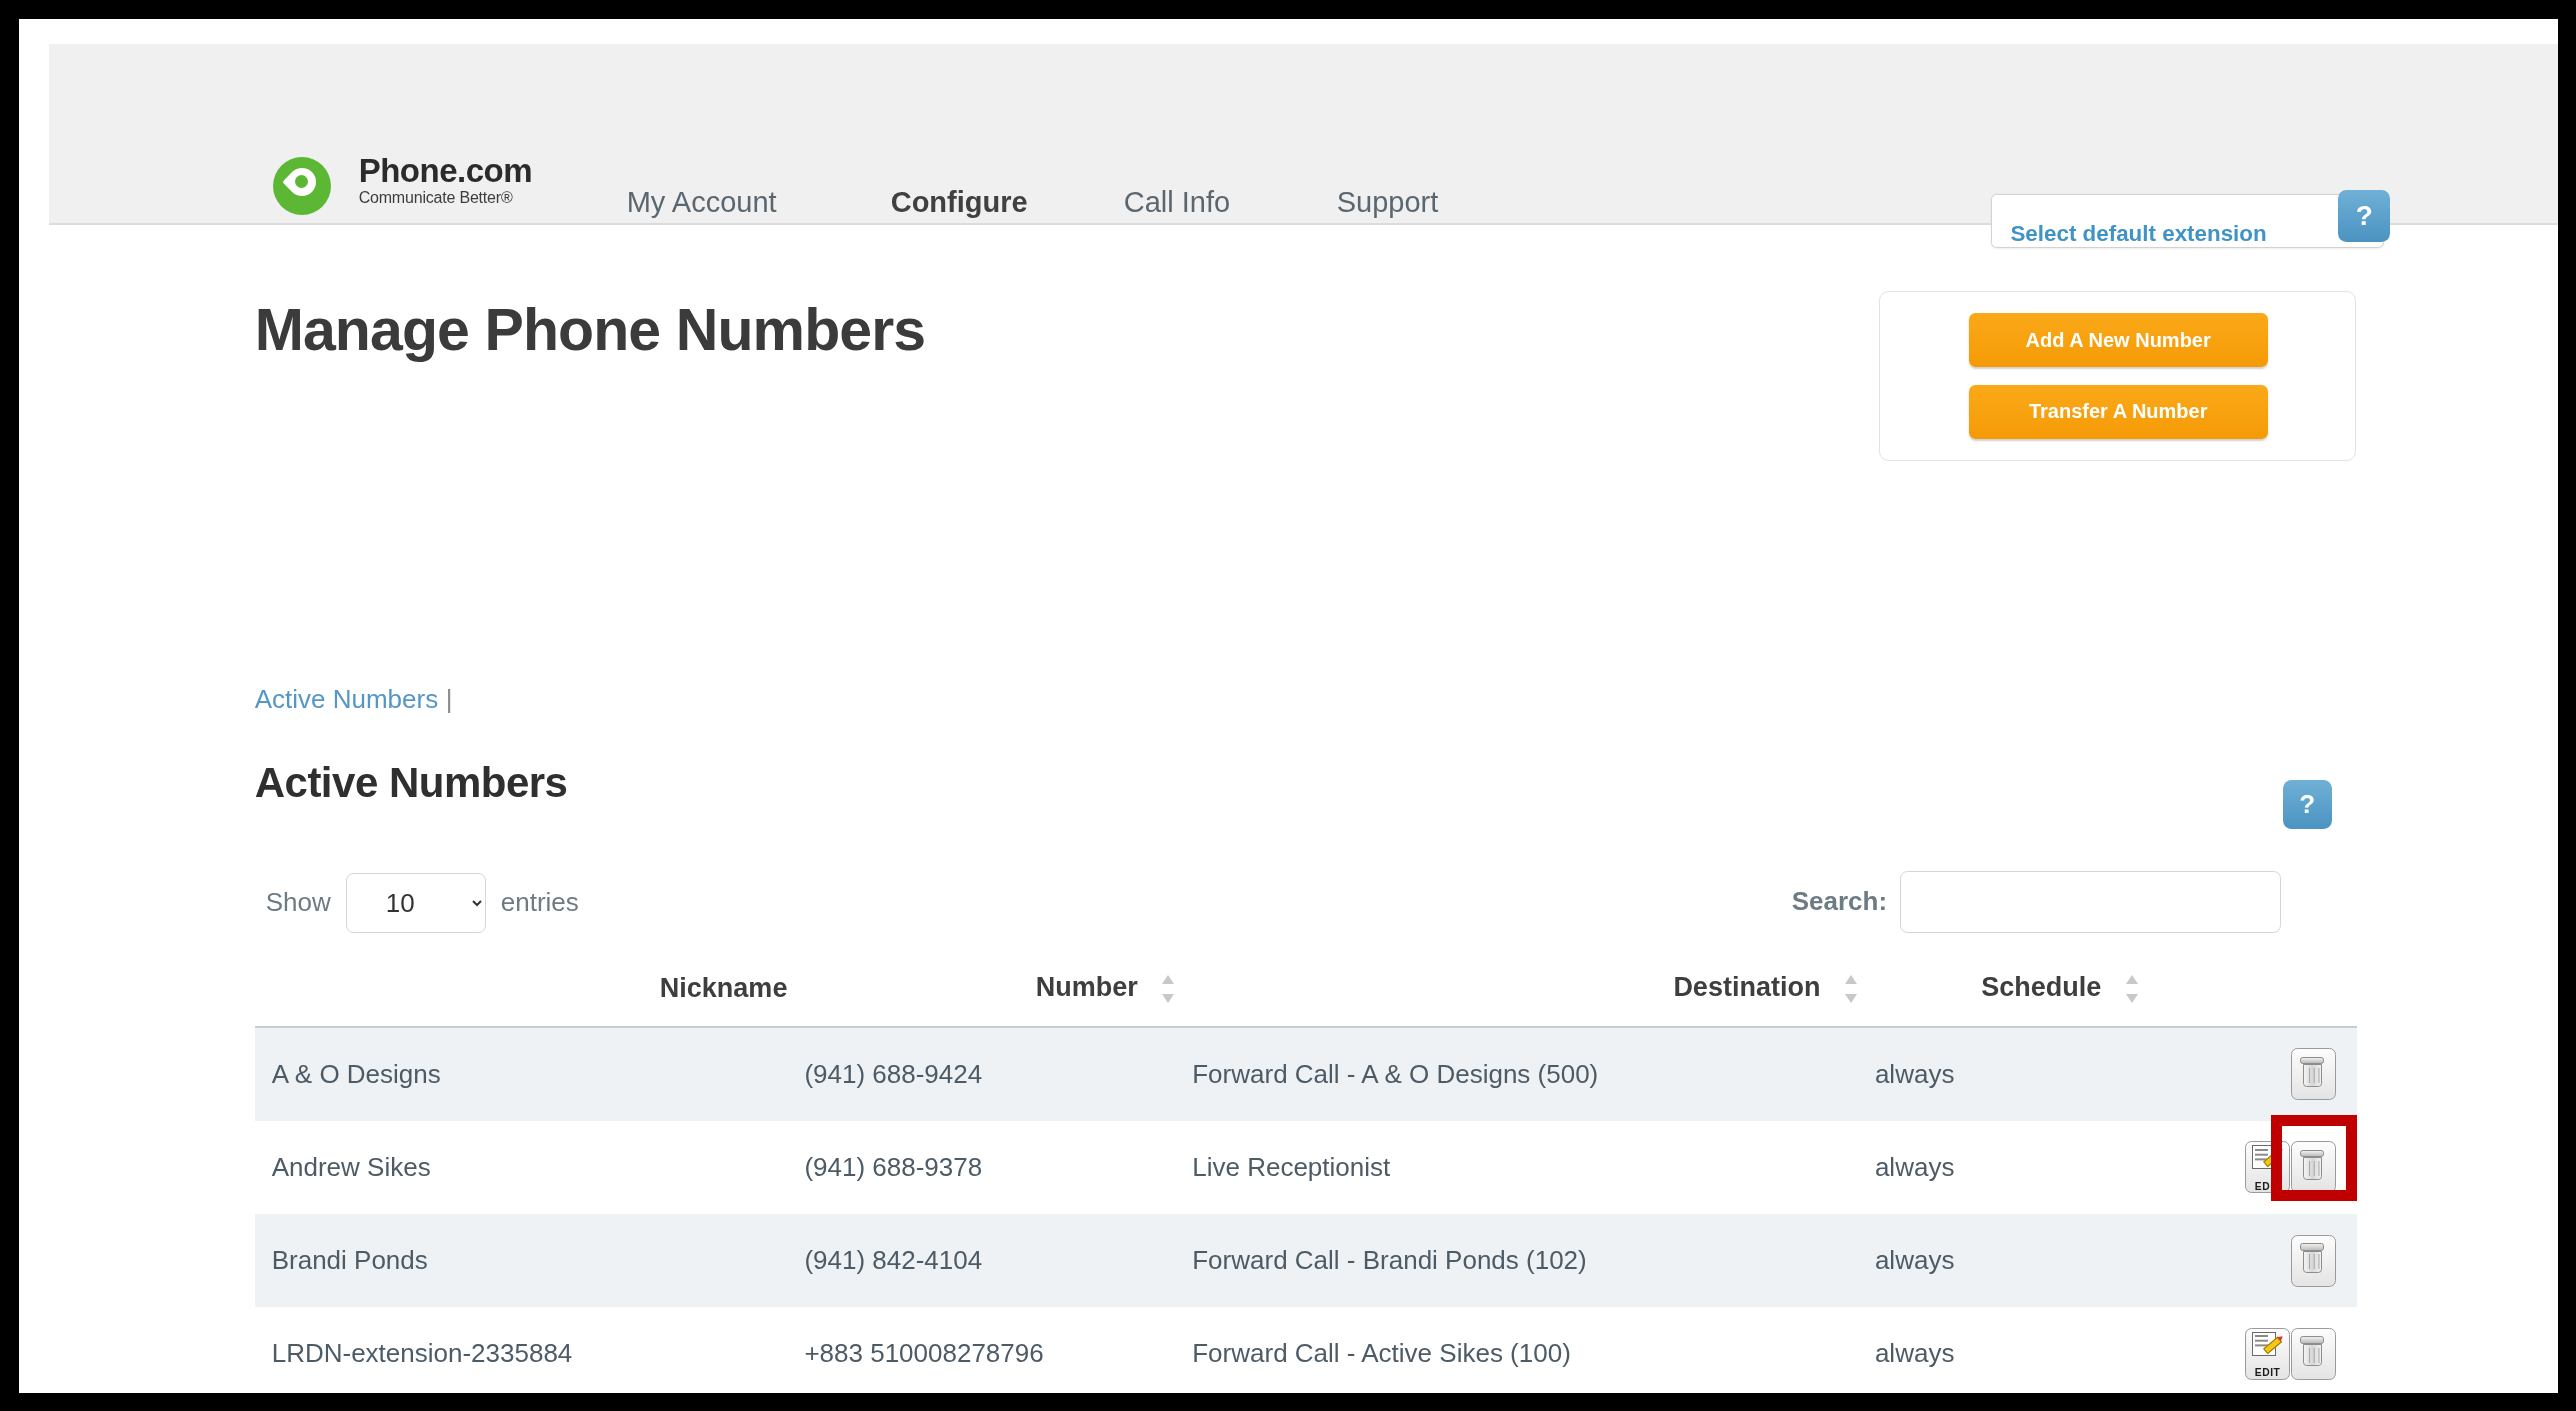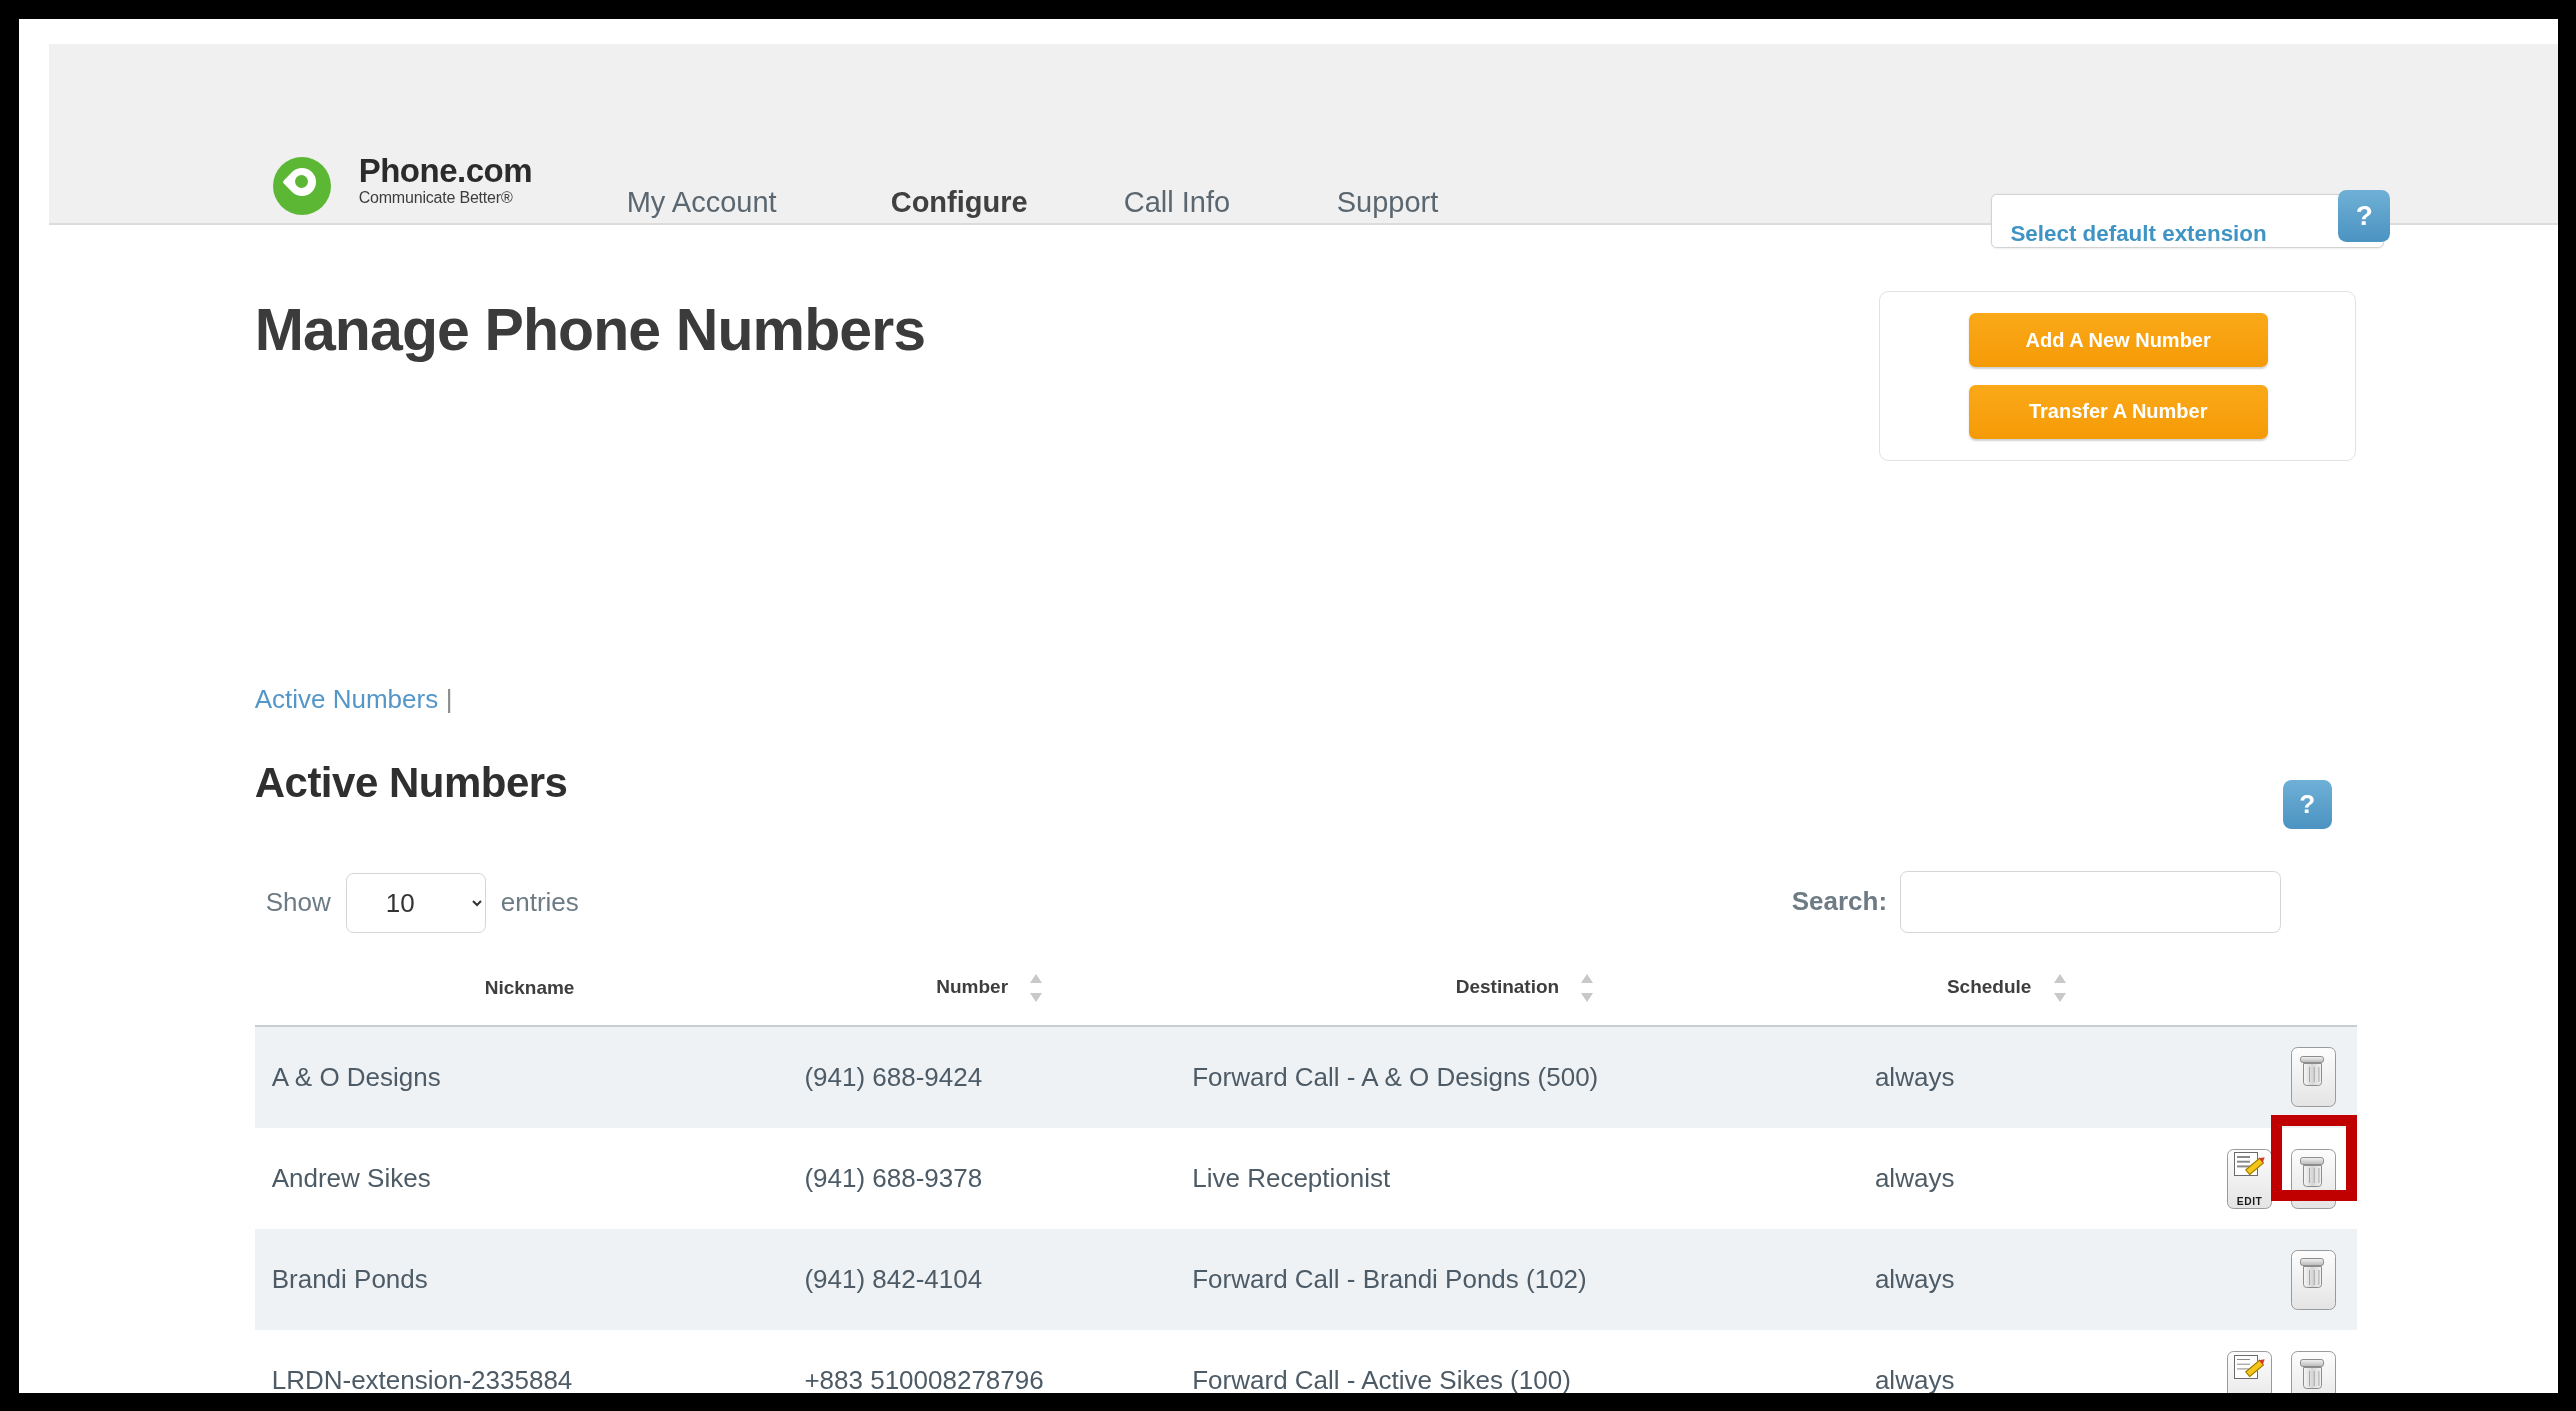--- a/index.html
+++ b/index.html
@@ -205,22 +205,22 @@
   }
 
   
   #numbers-table {
     position: absolute;
     left: 236px; top: 739px;
     width: 2102px;
     border-collapse: collapse;
   }
   #numbers-table th {
-    text-align: center;
-    font-size: 19px; font-weight: bold; color: #3e3e3e;
+    text-align: right;
+    font-size: 27px; font-weight: bold; color: #3e3e3e;
     padding: 7.5px 0 20.6px 17px;
     border-bottom: 2.8px solid #c9ccd0;
     position: relative;
     cursor: pointer;
     white-space: nowrap;
   }
   #numbers-table td {
     font-size: 26px; color: #4d5b66;
     padding: 20.6px 0 20.6px 17px;
     white-space: nowrap;
@@ -250,28 +250,28 @@
   .sort-arrows::after  { bottom: 1.9px; border-top: 9.4px solid #c8c8c8; }
 
   .actions-cell {
     text-align: right;
     padding-right: 20.6px !important;
     white-space: nowrap;
   }
 
   .icon-btn {
     display: inline-block;
-    width: 45px; height: 60px;
+    width: 45px; height: 52px;
     border: 1.9px solid #9a9a9a;
     border-radius: 6.5px;
     background: linear-gradient(#fdfdfd, #e4e4e4);
     vertical-align: middle;
     position: relative;
     cursor: pointer;
-    margin-left: 19px;
+    margin-left: 1px;
   }
 
   
   .edit-glyph {
     position: absolute; left: 5.6px; top: 2.8px;
     width: 24px; height: 24px;
     border: 1.9px solid #6a6a6a;
     background: #ffffff;
   }
   .edit-glyph::before {

